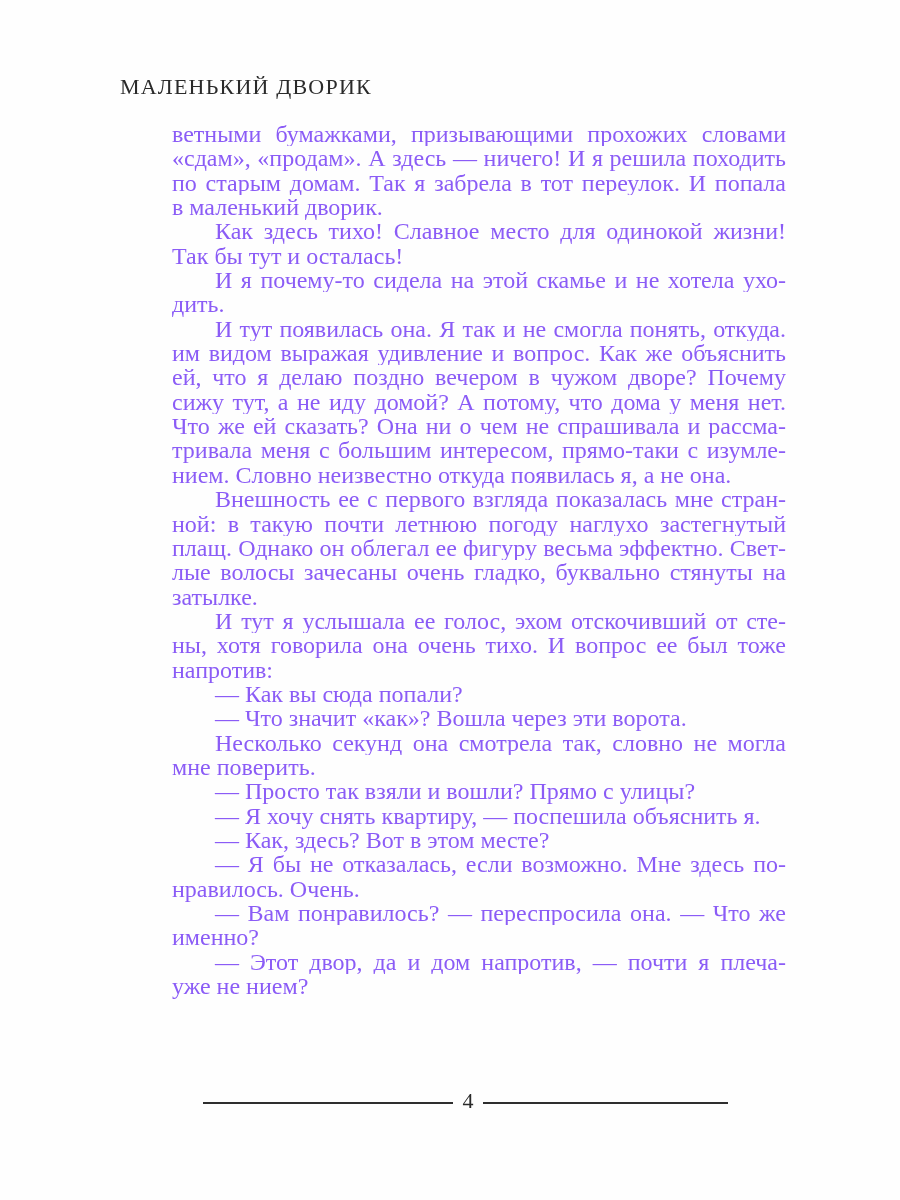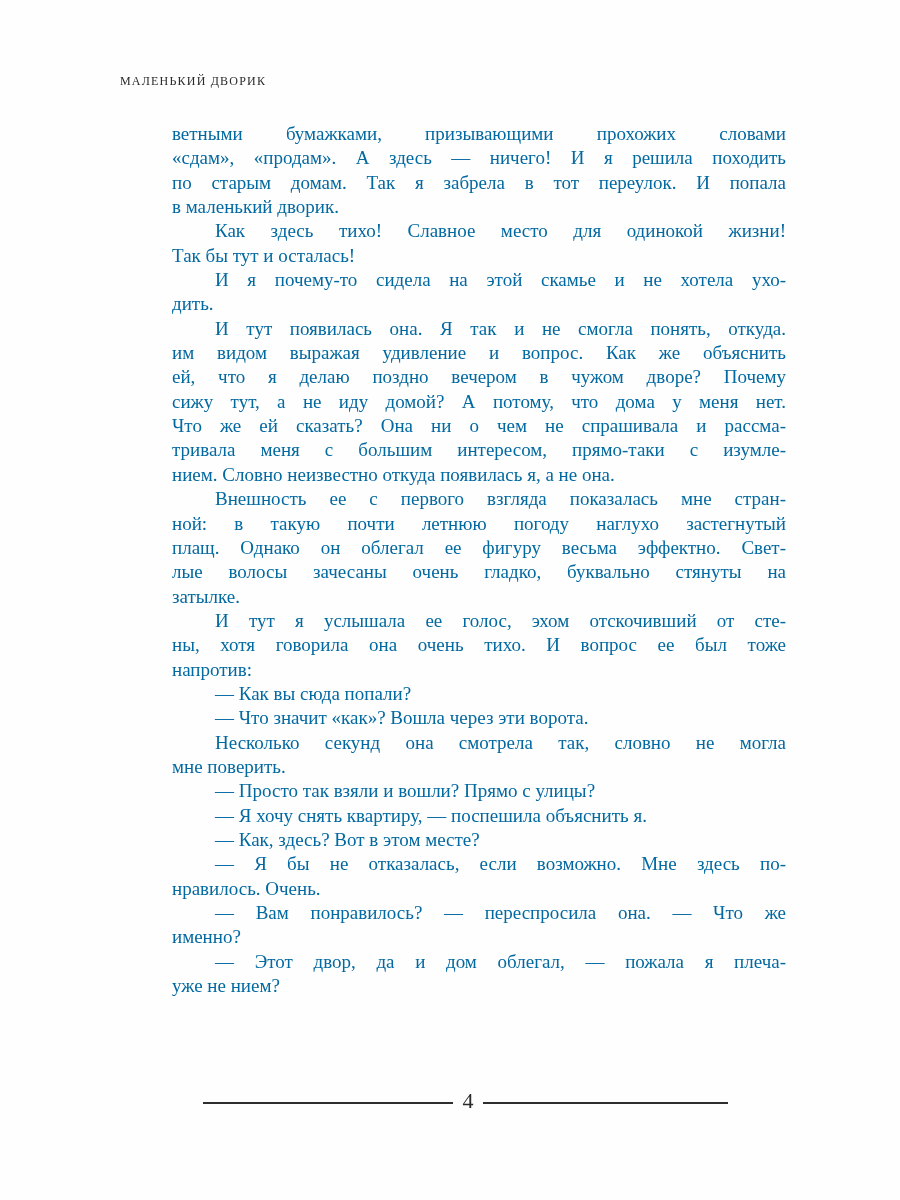--- a/index.html
+++ b/index.html
@@ -1,26 +1,26 @@
 <!DOCTYPE html>
 <html><head>
 <meta charset="utf-8">
 <style>
   html, body { margin: 0; padding: 0; background: #ffffff; }
   body { width: 900px; height: 1200px; position: relative; overflow: hidden; }
   .page { position: absolute; left: 0; top: 0; width: 900px; height: 1200px; background: #fefefe; }
   .running-head {
     position: absolute; left: 120px; top: 74px;
     font-family: "Liberation Serif", "DejaVu Serif", serif;
-    font-size: 12px; letter-spacing: 1.2px; color: #2a2a2a;
+    font-size: 22px; letter-spacing: 1.2px; color: #2a2a2a;
   }
   .body-text {
     position: absolute; left: 172px; top: 122px; width: 614px;
     font-family: "Liberation Serif", "DejaVu Serif", serif;
-    font-size: 19px; line-height: 24.35px; color: #0369a1;
+    font-size: 24px; line-height: 24.35px; color: #8b5cf6;
   }
   .line { white-space: nowrap; height: 24.35px; }
   .line.justify { text-align: justify; text-align-last: justify; white-space: normal; overflow: hidden; }
   .line.indent { padding-left: 43px; }
   .footer {
     position: absolute; left: 203px; top: 1088px; width: 525px; height: 28px;
   }
   .rule { position: absolute; top: 14px; height: 2px; background: #2e2e2e; }
   .rule.left { left: 0; width: 250px; }
   .rule.right { left: 280px; width: 245px; }
@@ -63,21 +63,21 @@
       <div class="line indent">— Что значит «как»? Вошла через эти ворота.</div>
       <div class="line indent justify">Несколько секунд она смотрела так, словно не могла</div>
       <div class="line">мне поверить.</div>
       <div class="line indent">— Просто так взяли и вошли? Прямо с улицы?</div>
       <div class="line indent">— Я хочу снять квартиру, — поспешила объяснить я.</div>
       <div class="line indent">— Как, здесь? Вот в этом месте?</div>
       <div class="line indent justify">— Я бы не отказалась, если возможно. Мне здесь по-</div>
       <div class="line">нравилось. Очень.</div>
       <div class="line indent justify">— Вам понравилось? — переспросила она. — Что же</div>
       <div class="line">именно?</div>
-      <div class="line indent justify">— Этот двор, да и дом облегал, — пожала я плеча-</div>
+      <div class="line indent justify">— Этот двор, да и дом напротив, — почти я плеча-</div>
       <div class="line">уже не нием?</div>
     </div>
 
   <div class="footer">
     <div class="rule left"></div>
     <div class="page-number">4</div>
     <div class="rule right"></div>
   </div>
 </div>
 

